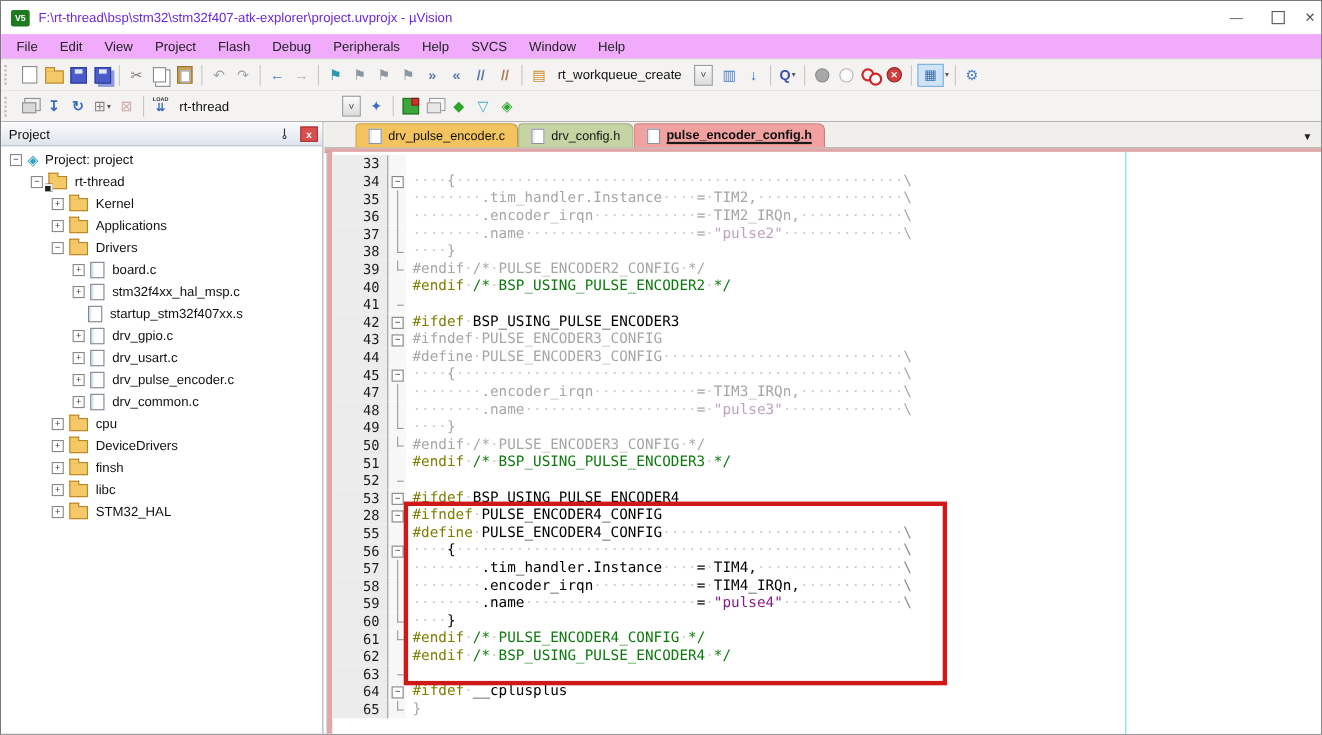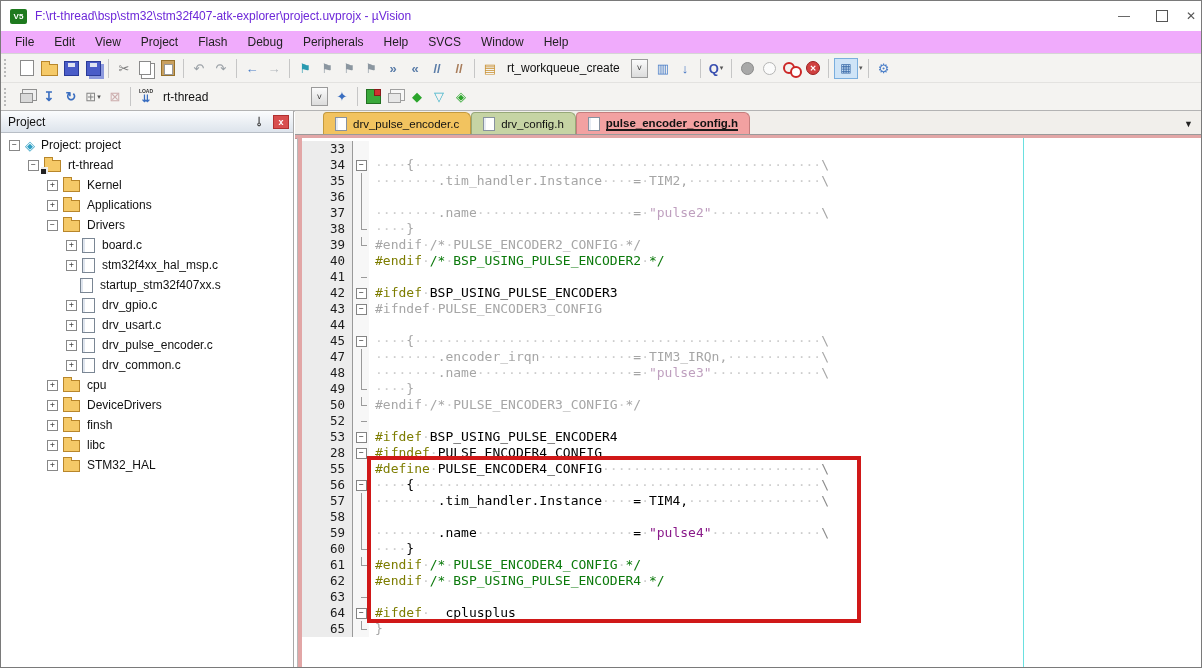--- a/index.html
+++ b/index.html
@@ -432,20 +432,21 @@
             <span class="cl-code"><span class="cd-w">····</span><span class="cd-g">{</span><span class="cd-w">····················································</span><span class="cd-g">\</span></span>
           </div>
           <div class="cl">
             <span class="cl-num">35</span>
             <span class="cl-fold f-pipe"></span>
             <span class="cl-code"><span class="cd-w">········</span><span class="cd-g">.tim_handler.Instance</span><span class="cd-w">····</span><span class="cd-g">=</span><span class="cd-w">·</span><span class="cd-g">TIM2,</span><span class="cd-w">·················</span><span class="cd-g">\</span></span>
           </div>
           <div class="cl">
             <span class="cl-num">36</span>
             <span class="cl-fold f-pipe"></span>
+            <span class="cl-code"><span class="cd-w">········</span><span class="cd-g">.encoder_irqn</span><span class="cd-w">············</span><span class="cd-g">=</span><span class="cd-w">·</span><span class="cd-g">TIM2_IRQn,</span><span class="cd-w">············</span><span class="cd-g">\</span></span>
           </div>
           <div class="cl">
             <span class="cl-num">37</span>
             <span class="cl-fold f-pipe"></span>
             <span class="cl-code"><span class="cd-w">········</span><span class="cd-g">.name</span><span class="cd-w">····················</span><span class="cd-g">=</span><span class="cd-w">·</span><span class="cd-gs">"pulse2"</span><span class="cd-w">··············</span><span class="cd-g">\</span></span>
           </div>
           <div class="cl">
             <span class="cl-num">38</span>
             <span class="cl-fold f-end"></span>
             <span class="cl-code"><span class="cd-w">····</span><span class="cd-g">}</span></span>
@@ -475,20 +476,21 @@
           <div class="cl">
             <span class="cl-num">43</span>
             <span class="cl-fold">
               <span class="f-box">−</span>
             </span>
             <span class="cl-code"><span class="cd-g">#ifndef</span><span class="cd-w">·</span><span class="cd-g">PULSE_ENCODER3_CONFIG</span></span>
           </div>
           <div class="cl">
             <span class="cl-num">44</span>
             <span class="cl-fold"></span>
+            <span class="cl-code"><span class="cd-g">#define</span><span class="cd-w">·</span><span class="cd-g">PULSE_ENCODER3_CONFIG</span><span class="cd-w">····························</span><span class="cd-g">\</span></span>
           </div>
           <div class="cl">
             <span class="cl-num">45</span>
             <span class="cl-fold">
               <span class="f-box">−</span>
             </span>
             <span class="cl-code"><span class="cd-w">····</span><span class="cd-g">{</span><span class="cd-w">····················································</span><span class="cd-g">\</span></span>
           </div>
           <div class="cl">
             <span class="cl-num">47</span>
@@ -504,20 +506,25 @@
             <span class="cl-num">49</span>
             <span class="cl-fold f-end"></span>
             <span class="cl-code"><span class="cd-w">····</span><span class="cd-g">}</span></span>
           </div>
           <div class="cl">
             <span class="cl-num">50</span>
             <span class="cl-fold f-end"></span>
             <span class="cl-code"><span class="cd-g">#endif</span><span class="cd-w">·</span><span class="cd-g">/*</span><span class="cd-w">·</span><span class="cd-g">PULSE_ENCODER3_CONFIG</span><span class="cd-w">·</span><span class="cd-g">*/</span></span>
           </div>
           <div class="cl">
+            <span class="cl-num">51</span>
+            <span class="cl-fold"></span>
+            <span class="cl-code"><span class="cd-d">#endif</span><span class="cd-w">·</span><span class="cd-c">/*</span><span class="cd-w">·</span><span class="cd-c">BSP_USING_PULSE_ENCODER3</span><span class="cd-w">·</span><span class="cd-c">*/</span></span>
+          </div>
+          <div class="cl">
             <span class="cl-num">52</span>
             <span class="cl-fold f-dash"></span>
             <span class="cl-code"></span>
           </div>
           <div class="cl">
             <span class="cl-num">53</span>
             <span class="cl-fold">
               <span class="f-box">−</span>
             </span>
             <span class="cl-code"><span class="cd-d">#ifdef</span><span class="cd-w">·</span><span class="cd-k">BSP_USING_PULSE_ENCODER4</span></span>
@@ -542,20 +549,21 @@
             <span class="cl-code"><span class="cd-w">····</span><span class="cd-k">{</span><span class="cd-w">····················································</span><span class="cd-b">\</span></span>
           </div>
           <div class="cl">
             <span class="cl-num">57</span>
             <span class="cl-fold f-pipe"></span>
             <span class="cl-code"><span class="cd-w">········</span><span class="cd-k">.tim_handler.Instance</span><span class="cd-w">····</span><span class="cd-k">=</span><span class="cd-w">·</span><span class="cd-k">TIM4,</span><span class="cd-w">·················</span><span class="cd-b">\</span></span>
           </div>
           <div class="cl">
             <span class="cl-num">58</span>
             <span class="cl-fold f-pipe"></span>
+            <span class="cl-code"><span class="cd-w">········</span><span class="cd-k">.encoder_irqn</span><span class="cd-w">············</span><span class="cd-k">=</span><span class="cd-w">·</span><span class="cd-k">TIM4_IRQn,</span><span class="cd-w">············</span><span class="cd-b">\</span></span>
           </div>
           <div class="cl">
             <span class="cl-num">59</span>
             <span class="cl-fold f-pipe"></span>
             <span class="cl-code"><span class="cd-w">········</span><span class="cd-k">.name</span><span class="cd-w">····················</span><span class="cd-k">=</span><span class="cd-w">·</span><span class="cd-s">"pulse4"</span><span class="cd-w">··············</span><span class="cd-b">\</span></span>
           </div>
           <div class="cl">
             <span class="cl-num">60</span>
             <span class="cl-fold f-end"></span>
             <span class="cl-code"><span class="cd-w">····</span><span class="cd-k">}</span></span>

